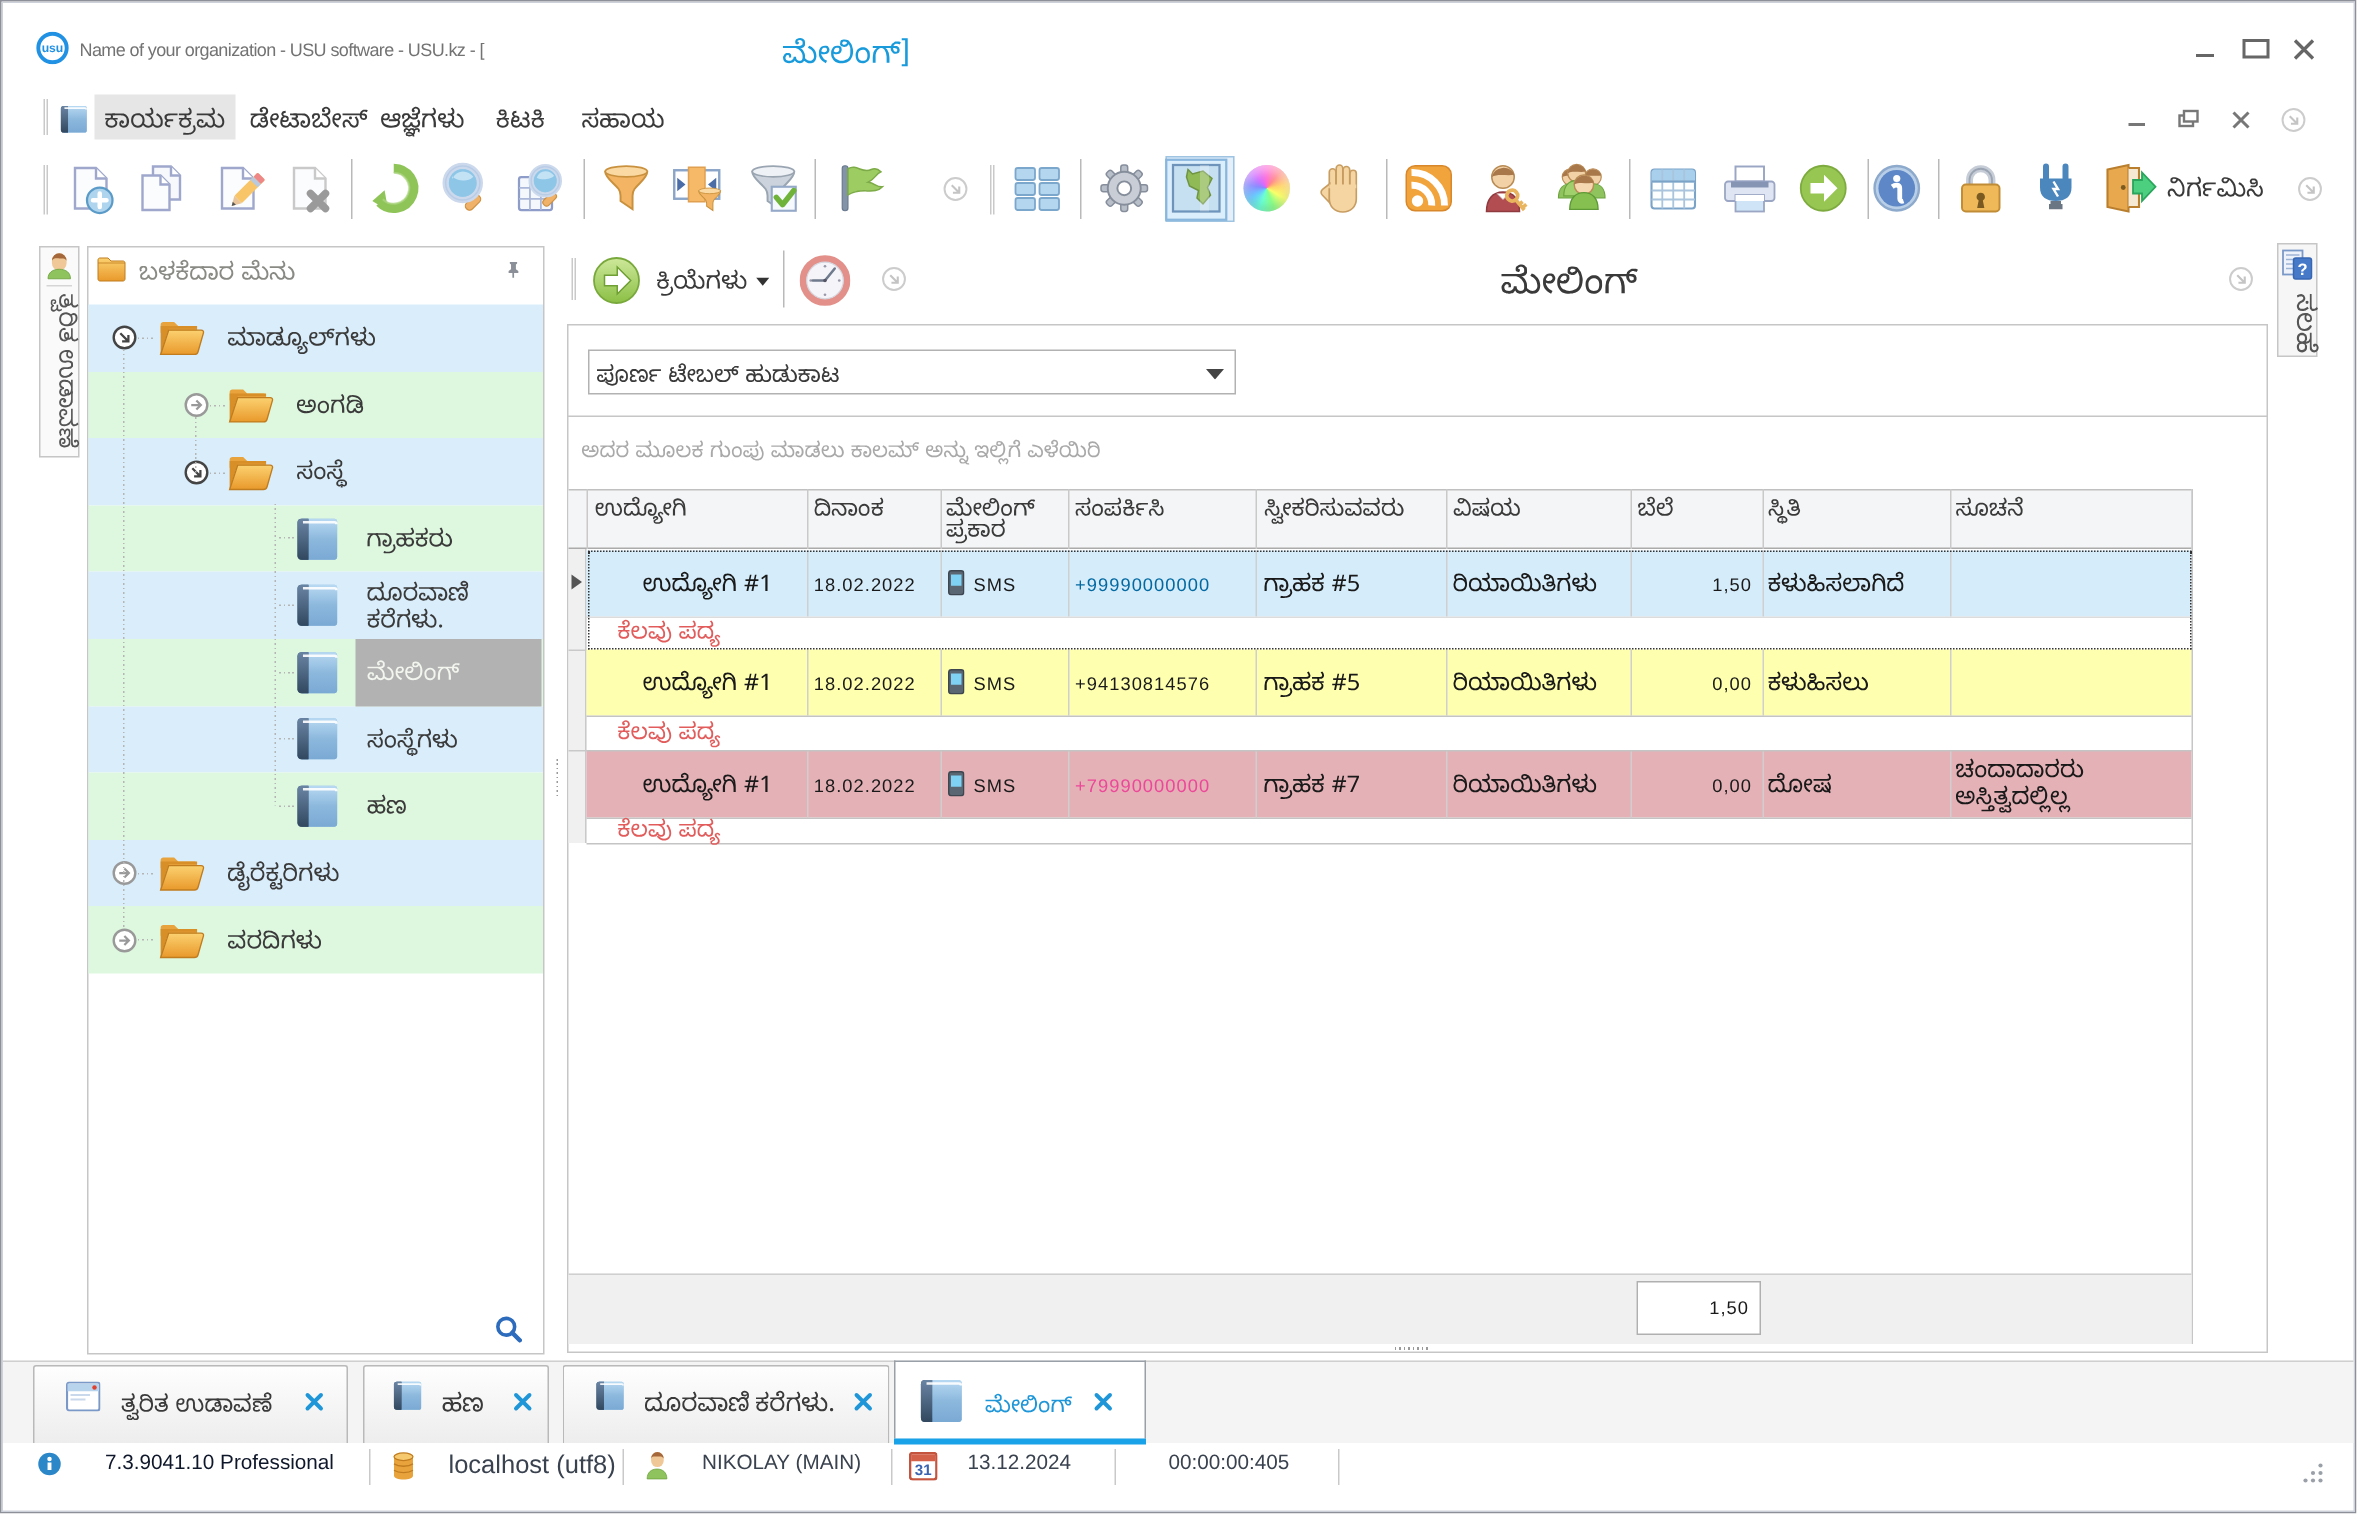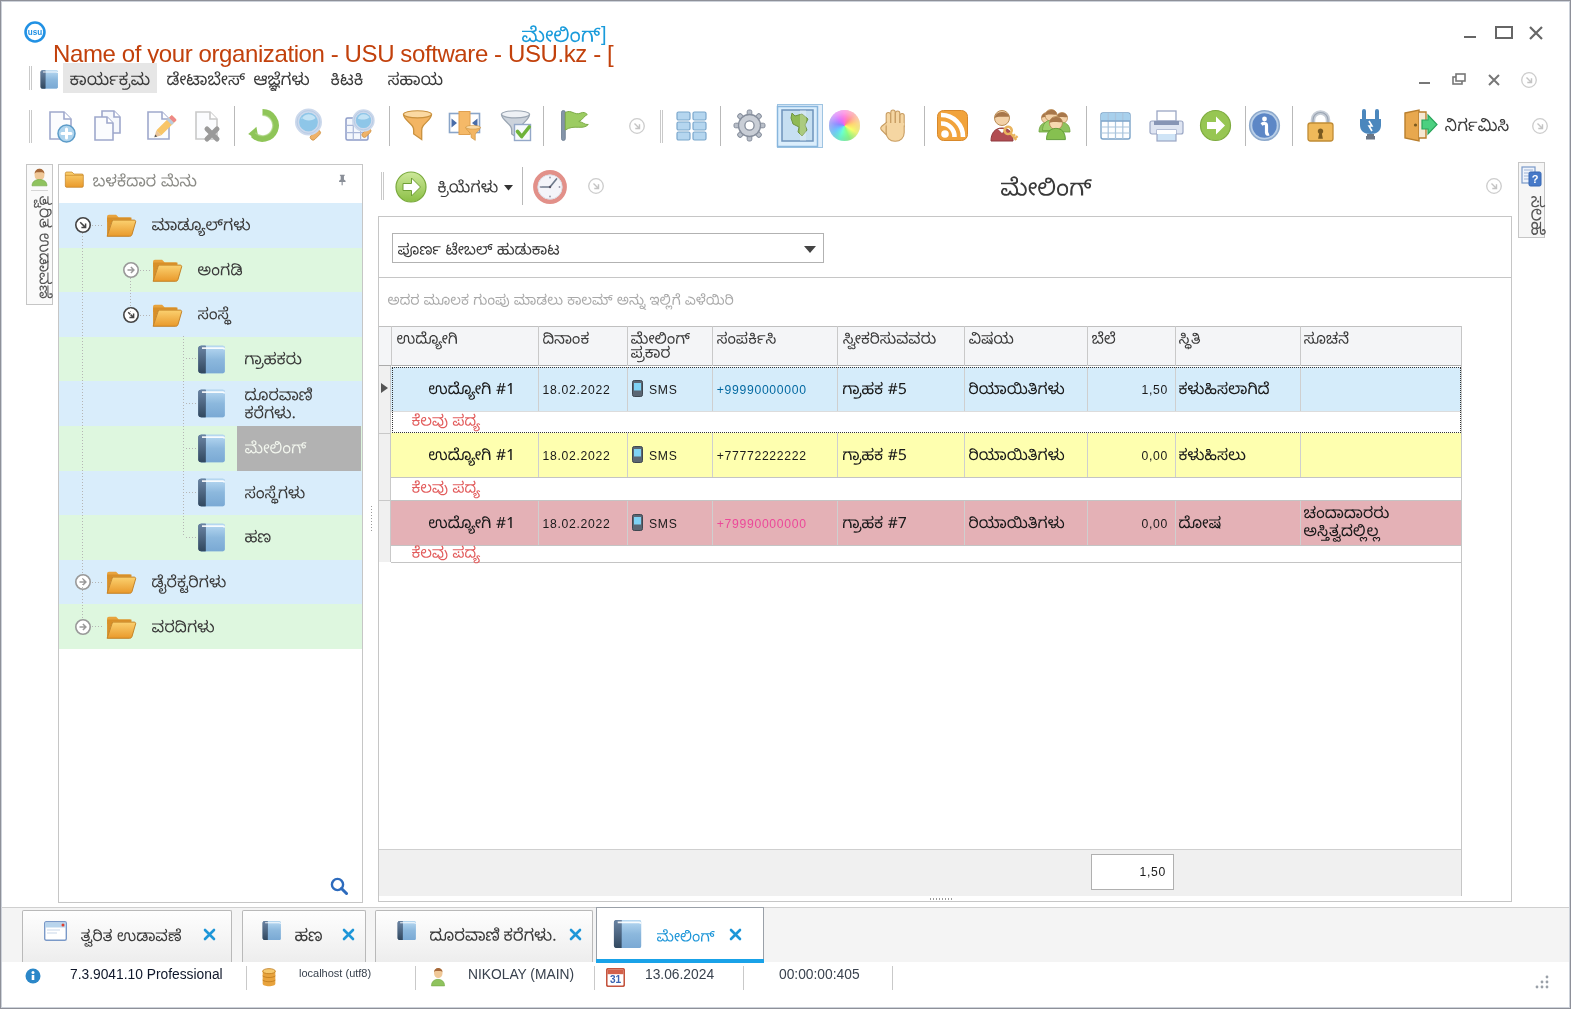--- a/index.html
+++ b/index.html
@@ -1,18 +1,18 @@
 <!DOCTYPE html>
 <html><head><meta charset="utf-8"><title>t</title><style>html,body{margin:0;padding:0}*{box-sizing:border-box}body{width:1571px;height:1009px;position:relative;background:#fff;font-family:"Liberation Sans",sans-serif;overflow:hidden}.abs{position:absolute}.lat{position:absolute;white-space:nowrap}</style></head><body>
 <div class="abs" style="left:0;top:0;width:1571px;height:1009px;border:1px solid #8e9099;box-shadow:inset 0 0 0 1px #cdd2da"></div>
 <svg class="abs" style="left:24px;top:21px" width="22" height="22" viewBox="0 0 23 23">
     <circle cx="11.5" cy="11.5" r="9.9" fill="#fff" stroke="#2191e4" stroke-width="2.7"></circle>
     <text x="11.5" y="14.6" font-family="Liberation Sans" font-size="8.5" font-weight="bold" fill="#2191e4" text-anchor="middle">usu</text>
   </svg>
-<div class="lat" style="left:53px;top:40px;font-size:24px;letter-spacing:-0.4px;color:#c2410c">Name of your organization - USU software - USU.kz - [</div>
+<div class="lat" style="left:53px;top:26px;font-size:12px;letter-spacing:-0.4px;color:#737373">Name of your organization - USU software - USU.kz - [</div>
 <svg style="position:absolute;left:522.0px;top:24.6px;overflow:visible" width="78.6" height="24.5" viewBox="2 -62 289.0 90" fill="#199bdb">
     <use href="#k0" x="0"></use>
     <use href="#k32" x="87"></use>
     <use href="#k1" x="117"></use>
     <use href="#k33" x="177"></use>
     <use href="#k34" x="218"></use>
   </svg>
 <div class="lat" style="left:601px;top:23px;font-size:20px;color:#199bdb">]</div>
 <svg class="abs" style="left:1462px;top:24px" width="90" height="18" viewBox="0 0 90 18">
     <path d="M2 13h12" stroke="#666" stroke-width="2"></path>
@@ -824,21 +824,21 @@
     <use href="#k82" x="251"></use>
     <use href="#k91" x="322"></use>
     <use href="#k92" x="370"></use>
   </svg>
 <div class="lat" style="left:542.5px;top:449.2px;font-size:12.2px;letter-spacing:0.7px;color:#1a1a1a">18.02.2022</div>
 <svg class="abs" style="left:631.5px;top:445.75px" width="11" height="17" viewBox="0 0 11 17">
     <rect x="0.5" y="0.5" width="10" height="16" rx="1.8" fill="#5b6673" stroke="#3e4750" stroke-width="1"></rect>
     <rect x="2" y="3" width="7" height="7.5" fill="#7fd2f4"></rect>
   </svg>
 <div class="lat" style="left:649.0px;top:449.2px;font-size:12.2px;letter-spacing:0.7px;color:#1a1a1a">SMS</div>
-<div class="lat" style="left:716.7px;top:449.2px;font-size:12.2px;letter-spacing:0.7px;color:#1a1a1a">+77772222222</div>
+<div class="lat" style="left:716.7px;top:449.2px;font-size:12.2px;letter-spacing:0.7px;color:#1a1a1a">+94130814576</div>
 <svg style="position:absolute;left:842.6px;top:447.2px;overflow:visible" width="63.0" height="18.9" viewBox="4 -62 300.0 90" fill="#1a1a1a">
     <use href="#k68" x="0"></use>
     <use href="#k36" x="49"></use>
     <use href="#k40" x="82"></use>
     <use href="#k69" x="92"></use>
     <use href="#k39" x="152"></use>
     <use href="#k91" x="217"></use>
     <use href="#k93" x="265"></use>
   </svg>
 <svg style="position:absolute;left:968.5px;top:447.2px;overflow:visible" width="95.1" height="18.9" viewBox="3 -62 453.0 90" fill="#1a1a1a">
@@ -1058,35 +1058,35 @@
     <circle cx="8" cy="4.6" r="1.5" fill="#fff"></circle>
     <path d="M8 7v5" stroke="#fff" stroke-width="2.6"></path>
   </svg>
 <div class="lat" style="left:70px;top:966.5px;font-size:13.8px;color:#0f172a">7.3.9041.10 Professional</div>
 <div class="abs" style="left:246px;top:966px;width:1px;height:24px;background:#c9c9c9"></div>
 <svg class="abs" style="left:260px;top:968px" width="18" height="19" viewBox="0 0 14 18">
     <path d="M1 3v12c0 1.4 2.7 2.4 6 2.4s6-1 6-2.4V3" fill="#e8a33d"></path>
     <ellipse cx="7" cy="3" rx="6" ry="2.4" fill="#f6c96e" stroke="#c07c1e" stroke-width="0.8"></ellipse>
     <path d="M1 7.5c1.5 1 3.5 1.5 6 1.5s4.5-.5 6-1.5M1 11.5c1.5 1 3.5 1.5 6 1.5s4.5-.5 6-1.5" fill="none" stroke="#c07c1e" stroke-width="0.8"></path>
   </svg>
-<div class="lat" style="left:299px;top:966.5px;font-size:11px;color:#39424e">localhost (utf8)</div>
+<div class="lat" style="left:299px;top:966.5px;font-size:17px;color:#39424e">localhost (utf8)</div>
 <div class="abs" style="left:415px;top:966px;width:1px;height:24px;background:#c9c9c9"></div>
 <svg class="abs" style="left:429px;top:967px" width="18" height="20" viewBox="0 0 33 38">
     <path d="M9 10a8 8 0 0 1 16 0v3a8 8 0 0 1-16 0z" fill="#f0c898"></path>
     <path d="M9 10a8 8 0 0 1 16 0c-2-2.8-4-2.4-8-2.4-3.5 0-6.5-1-8 2.4z" fill="#a5683a"></path>
     <path d="M4 36c0-8 5-12.5 12.5-12.5S29 28 29 36z" fill="#8fc35e" stroke="#6da33e" stroke-width="1"></path>
   </svg>
 <div class="lat" style="left:468px;top:966.5px;font-size:13.8px;color:#39424e">NIKOLAY (MAIN)</div>
 <div class="abs" style="left:594px;top:966px;width:1px;height:24px;background:#c9c9c9"></div>
 <svg class="abs" style="left:606px;top:968px" width="19" height="19" viewBox="0 0 16 16">
     <rect x="0.6" y="0.6" width="14.8" height="14.8" rx="1.5" fill="#fff" stroke="#c4543e" stroke-width="1.4"></rect>
     <path d="M1.2 1.2h13.6v4H1.2z" fill="#d3614a"></path>
     <text x="8" y="13" font-size="8.5" font-weight="bold" fill="#3a63b0" text-anchor="middle" font-family="Liberation Sans">31</text>
   </svg>
-<div class="lat" style="left:645px;top:966.5px;font-size:13.8px;color:#39424e">13.06.2024</div>
+<div class="lat" style="left:645px;top:966.5px;font-size:13.8px;color:#39424e">13.12.2024</div>
 <div class="abs" style="left:743px;top:966px;width:1px;height:24px;background:#c9c9c9"></div>
 <div class="lat" style="left:779px;top:966.5px;font-size:13.8px;color:#39424e">00:00:00:405</div>
 <div class="abs" style="left:892px;top:966px;width:1px;height:24px;background:#c9c9c9"></div>
 <svg class="abs" style="left:1534px;top:974px" width="16" height="16" viewBox="0 0 16 16">
     <g fill="#9aa0a8">
       <circle cx="13" cy="3" r="1.4"></circle>
       <circle cx="8" cy="8" r="1.4"></circle>
       <circle cx="13" cy="8" r="1.4"></circle>
       <circle cx="3" cy="13" r="1.4"></circle>
       <circle cx="8" cy="13" r="1.4"></circle>

